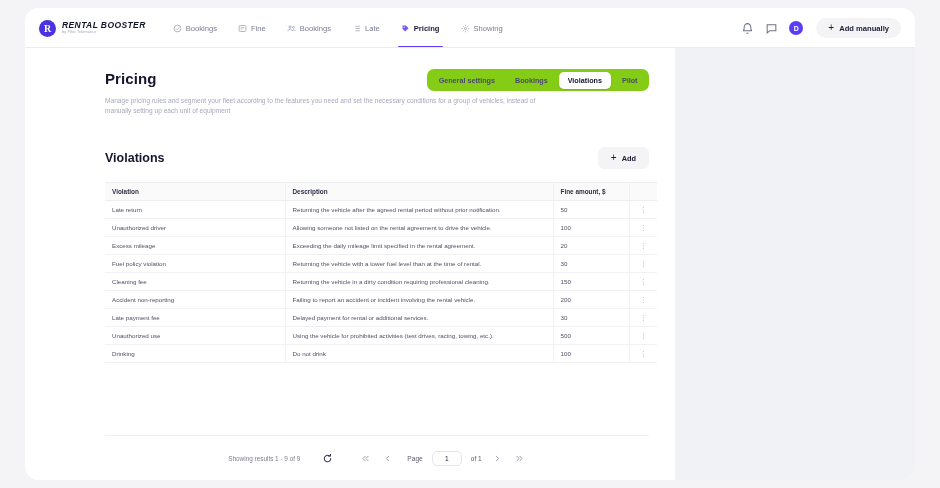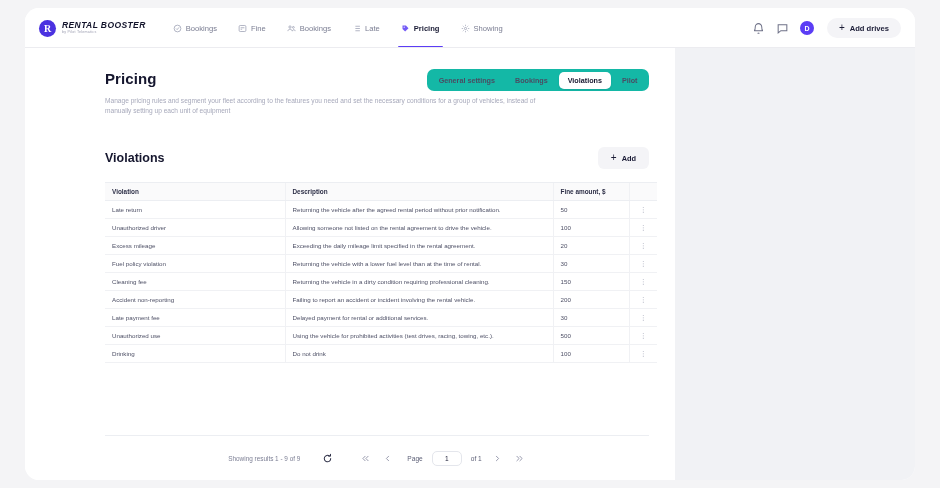--- a/index.html
+++ b/index.html
@@ -100,21 +100,21 @@
 
   .page-title { font-size: 15px; font-weight: bold; color: #15162e; letter-spacing: .1px; }
   .page-desc {
     margin-top: 9px; font-size: 6.6px; line-height: 1.55;
     color: #a7a9bb; max-width: 440px;
   }
 
   .tabs {
     position: absolute; right: 26px; top: 21px;
     display: flex; align-items: center; gap: 2px;
-    background: #14b8a6; border-radius: 7px; padding: 2.5px;
+    background: #84cc16; border-radius: 7px; padding: 2.5px;
   }
   .tab {
     padding: 4px 9px; border-radius: 5px;
     font-size: 7.2px; font-weight: bold; color: #4a4d63;
     cursor: pointer; white-space: nowrap;
   }
   .tab.active { background: #ffffff; color: #15162e; box-shadow: 0 1px 2px rgba(20,22,46,.10); }
 
   .section-head {
     margin-top: 31px;
@@ -235,21 +235,21 @@
       <svg class="icobtn" viewBox="0 0 24 24" fill="none" stroke="currentColor" stroke-width="1.9">
           <path d="M18 9a6 6 0 10-12 0c0 6-2 7-2 7h16s-2-1-2-7"></path>
           <path d="M10.5 20a2 2 0 003 0"></path>
         </svg>
       <svg class="icobtn" viewBox="0 0 24 24" fill="none" stroke="currentColor" stroke-width="1.9">
           <path d="M4 5h16v11H9l-5 4V5z"></path>
         </svg>
       <div class="avatar">D</div>
       <button class="addbooking">
         <span class="plus">+</span>
-        <span>Add drives</span>
+        <span>Add manually</span>
       </button>
     </div>
   </div>
 
   <div class="body">
 
     <aside class="sidebar"></aside>
 
     <section class="workarea">
 

